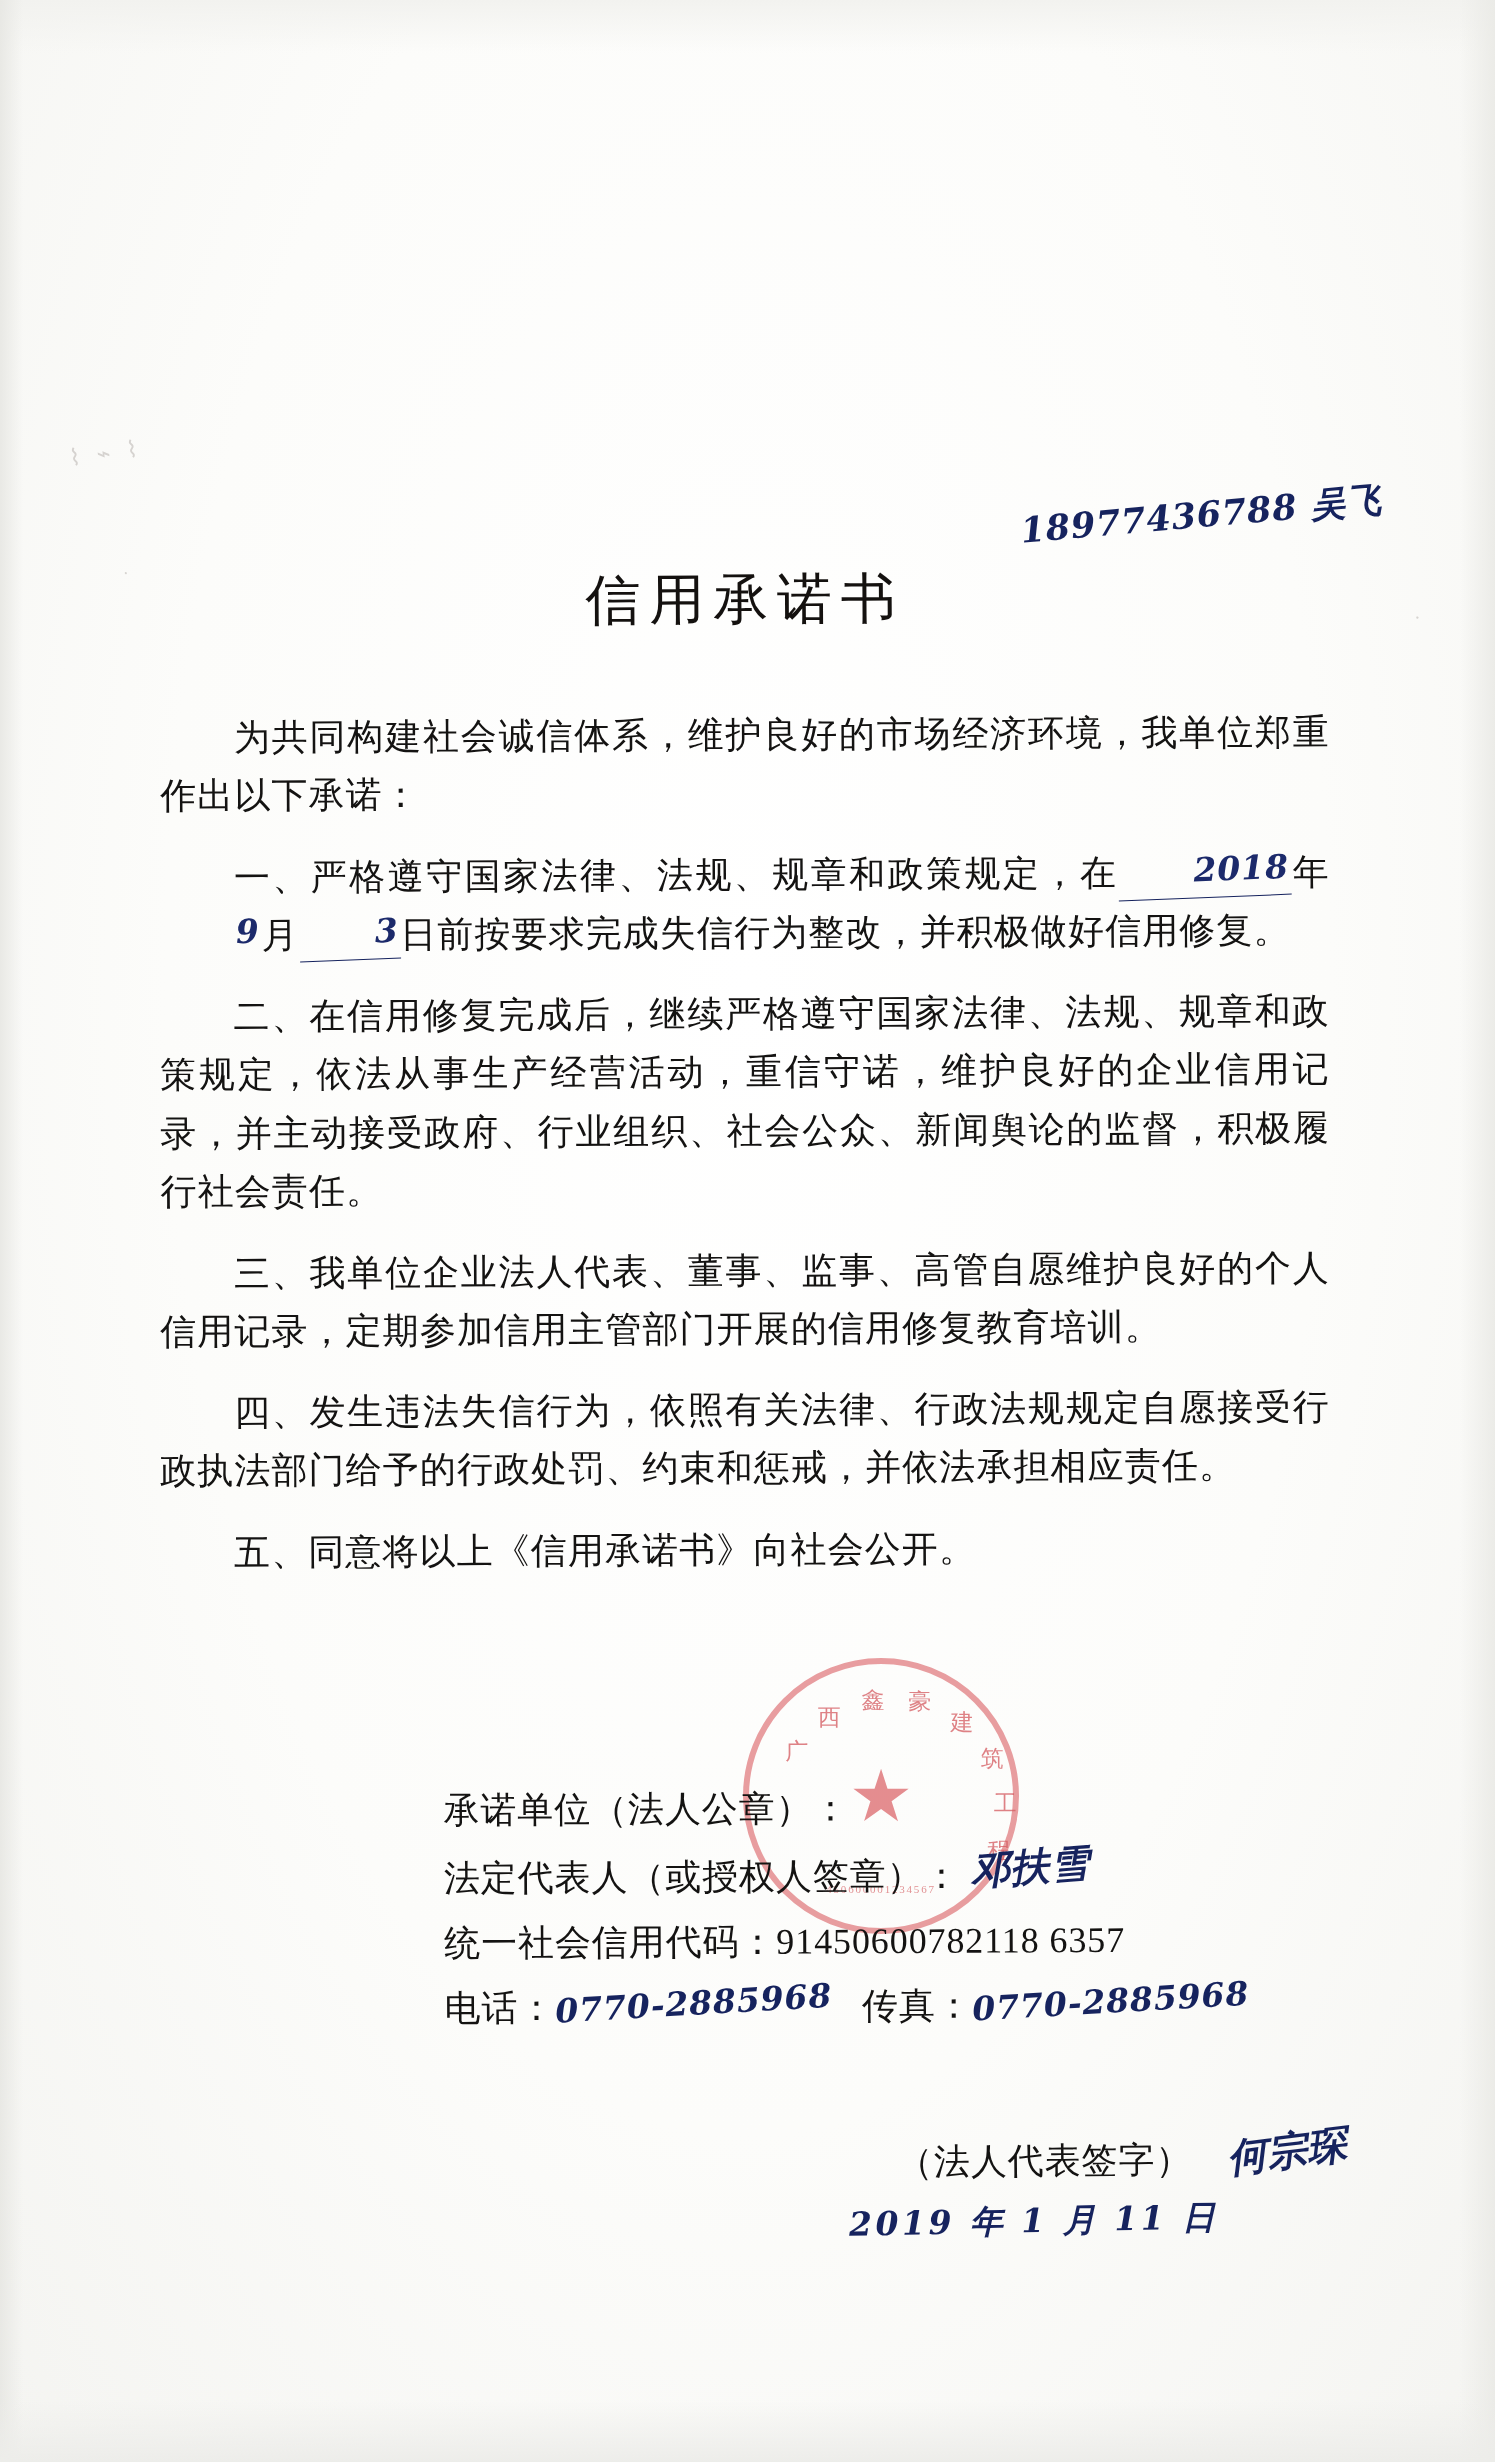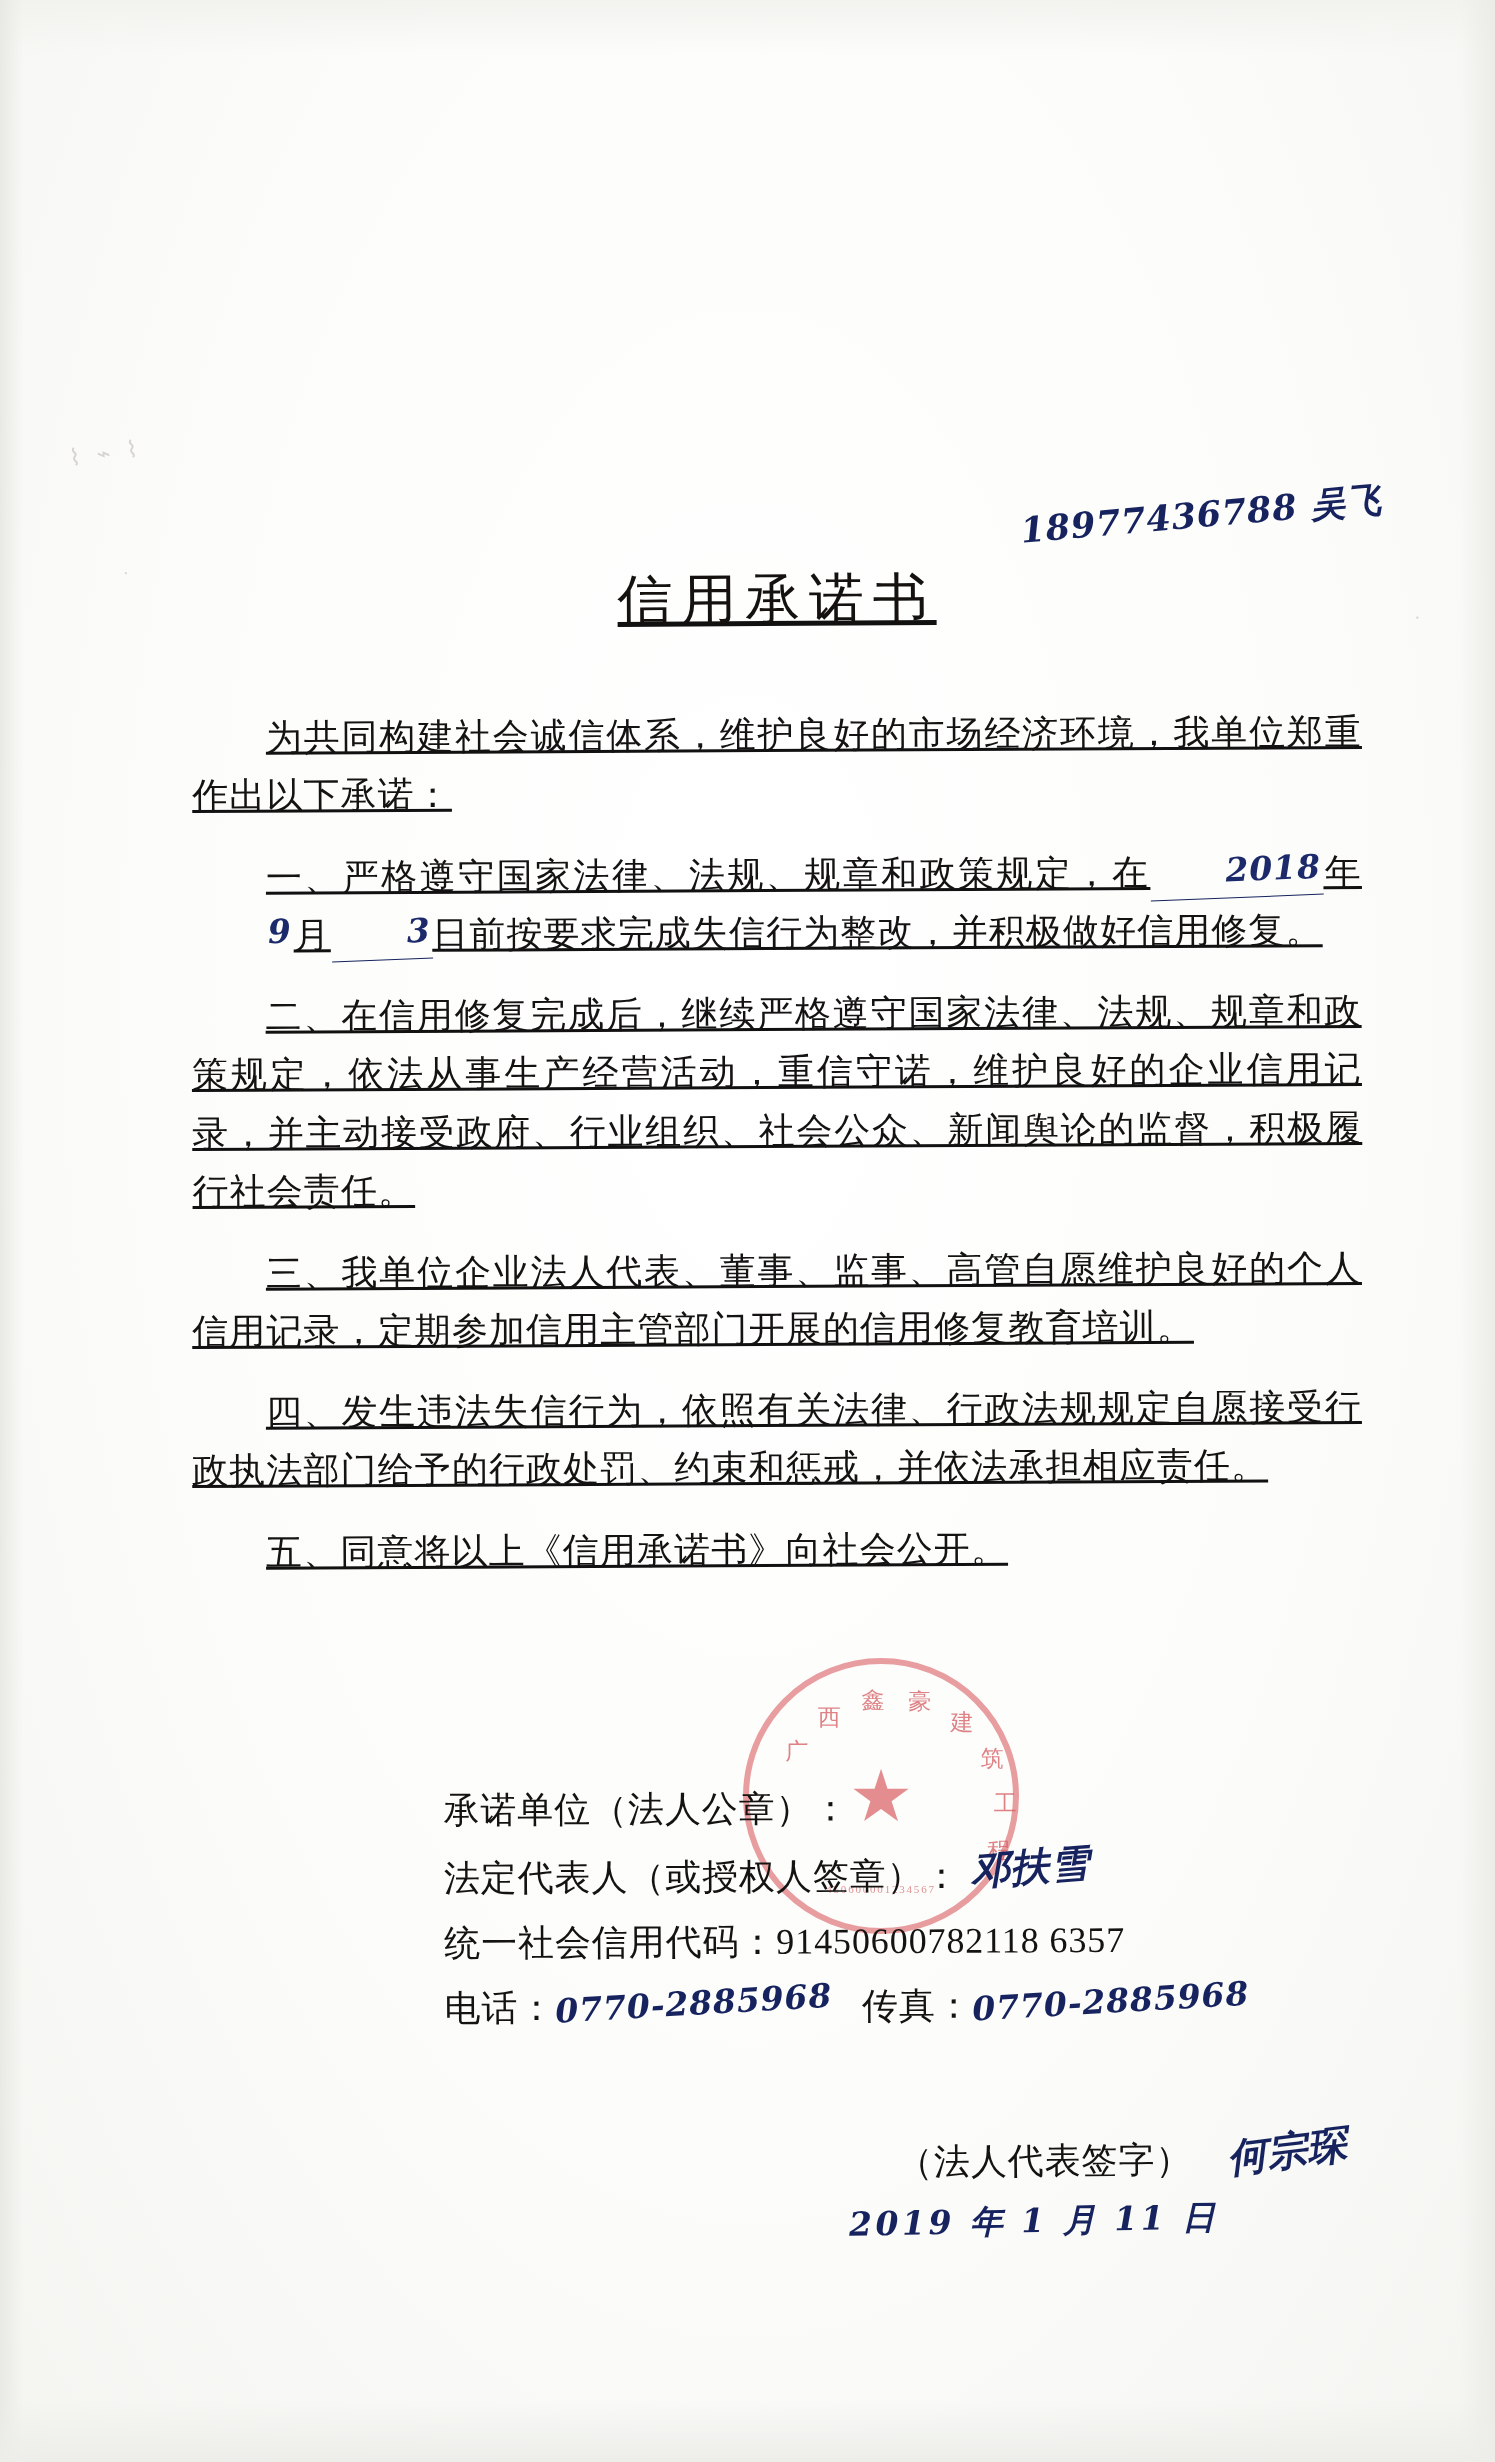--- a/index.html
+++ b/index.html
@@ -68,24 +68,23 @@
     opacity: .55;
     pointer-events: none;
   }
   .smudge-a { left: 69px; top: 440px; font-size: 23px; transform: rotate(-8deg); letter-spacing: 5.3px; }
   .smudge-b { left: 123px; top: 563px; font-size: 17.6px; transform: rotate(4deg); }
   .smudge-c { left: 1414px; top: 607px; font-size: 19.3px; transform: rotate(14deg); }
 
   
   .doc {
     position: absolute;
-    left: 192px;
+    left: 160px;
     top: 563px;
     width: 1170px;
-    text-decoration: underline;
   }
   .doc-title {
     text-align: center;
     font-size: 55px;
     letter-spacing: 8.8px;
     font-family: "Liberation Serif", "DejaVu Serif", serif;
     font-weight: 400;
     color: #14110f;
     margin: 0 0 69px 0;
     transform: rotate(-0.35deg);

